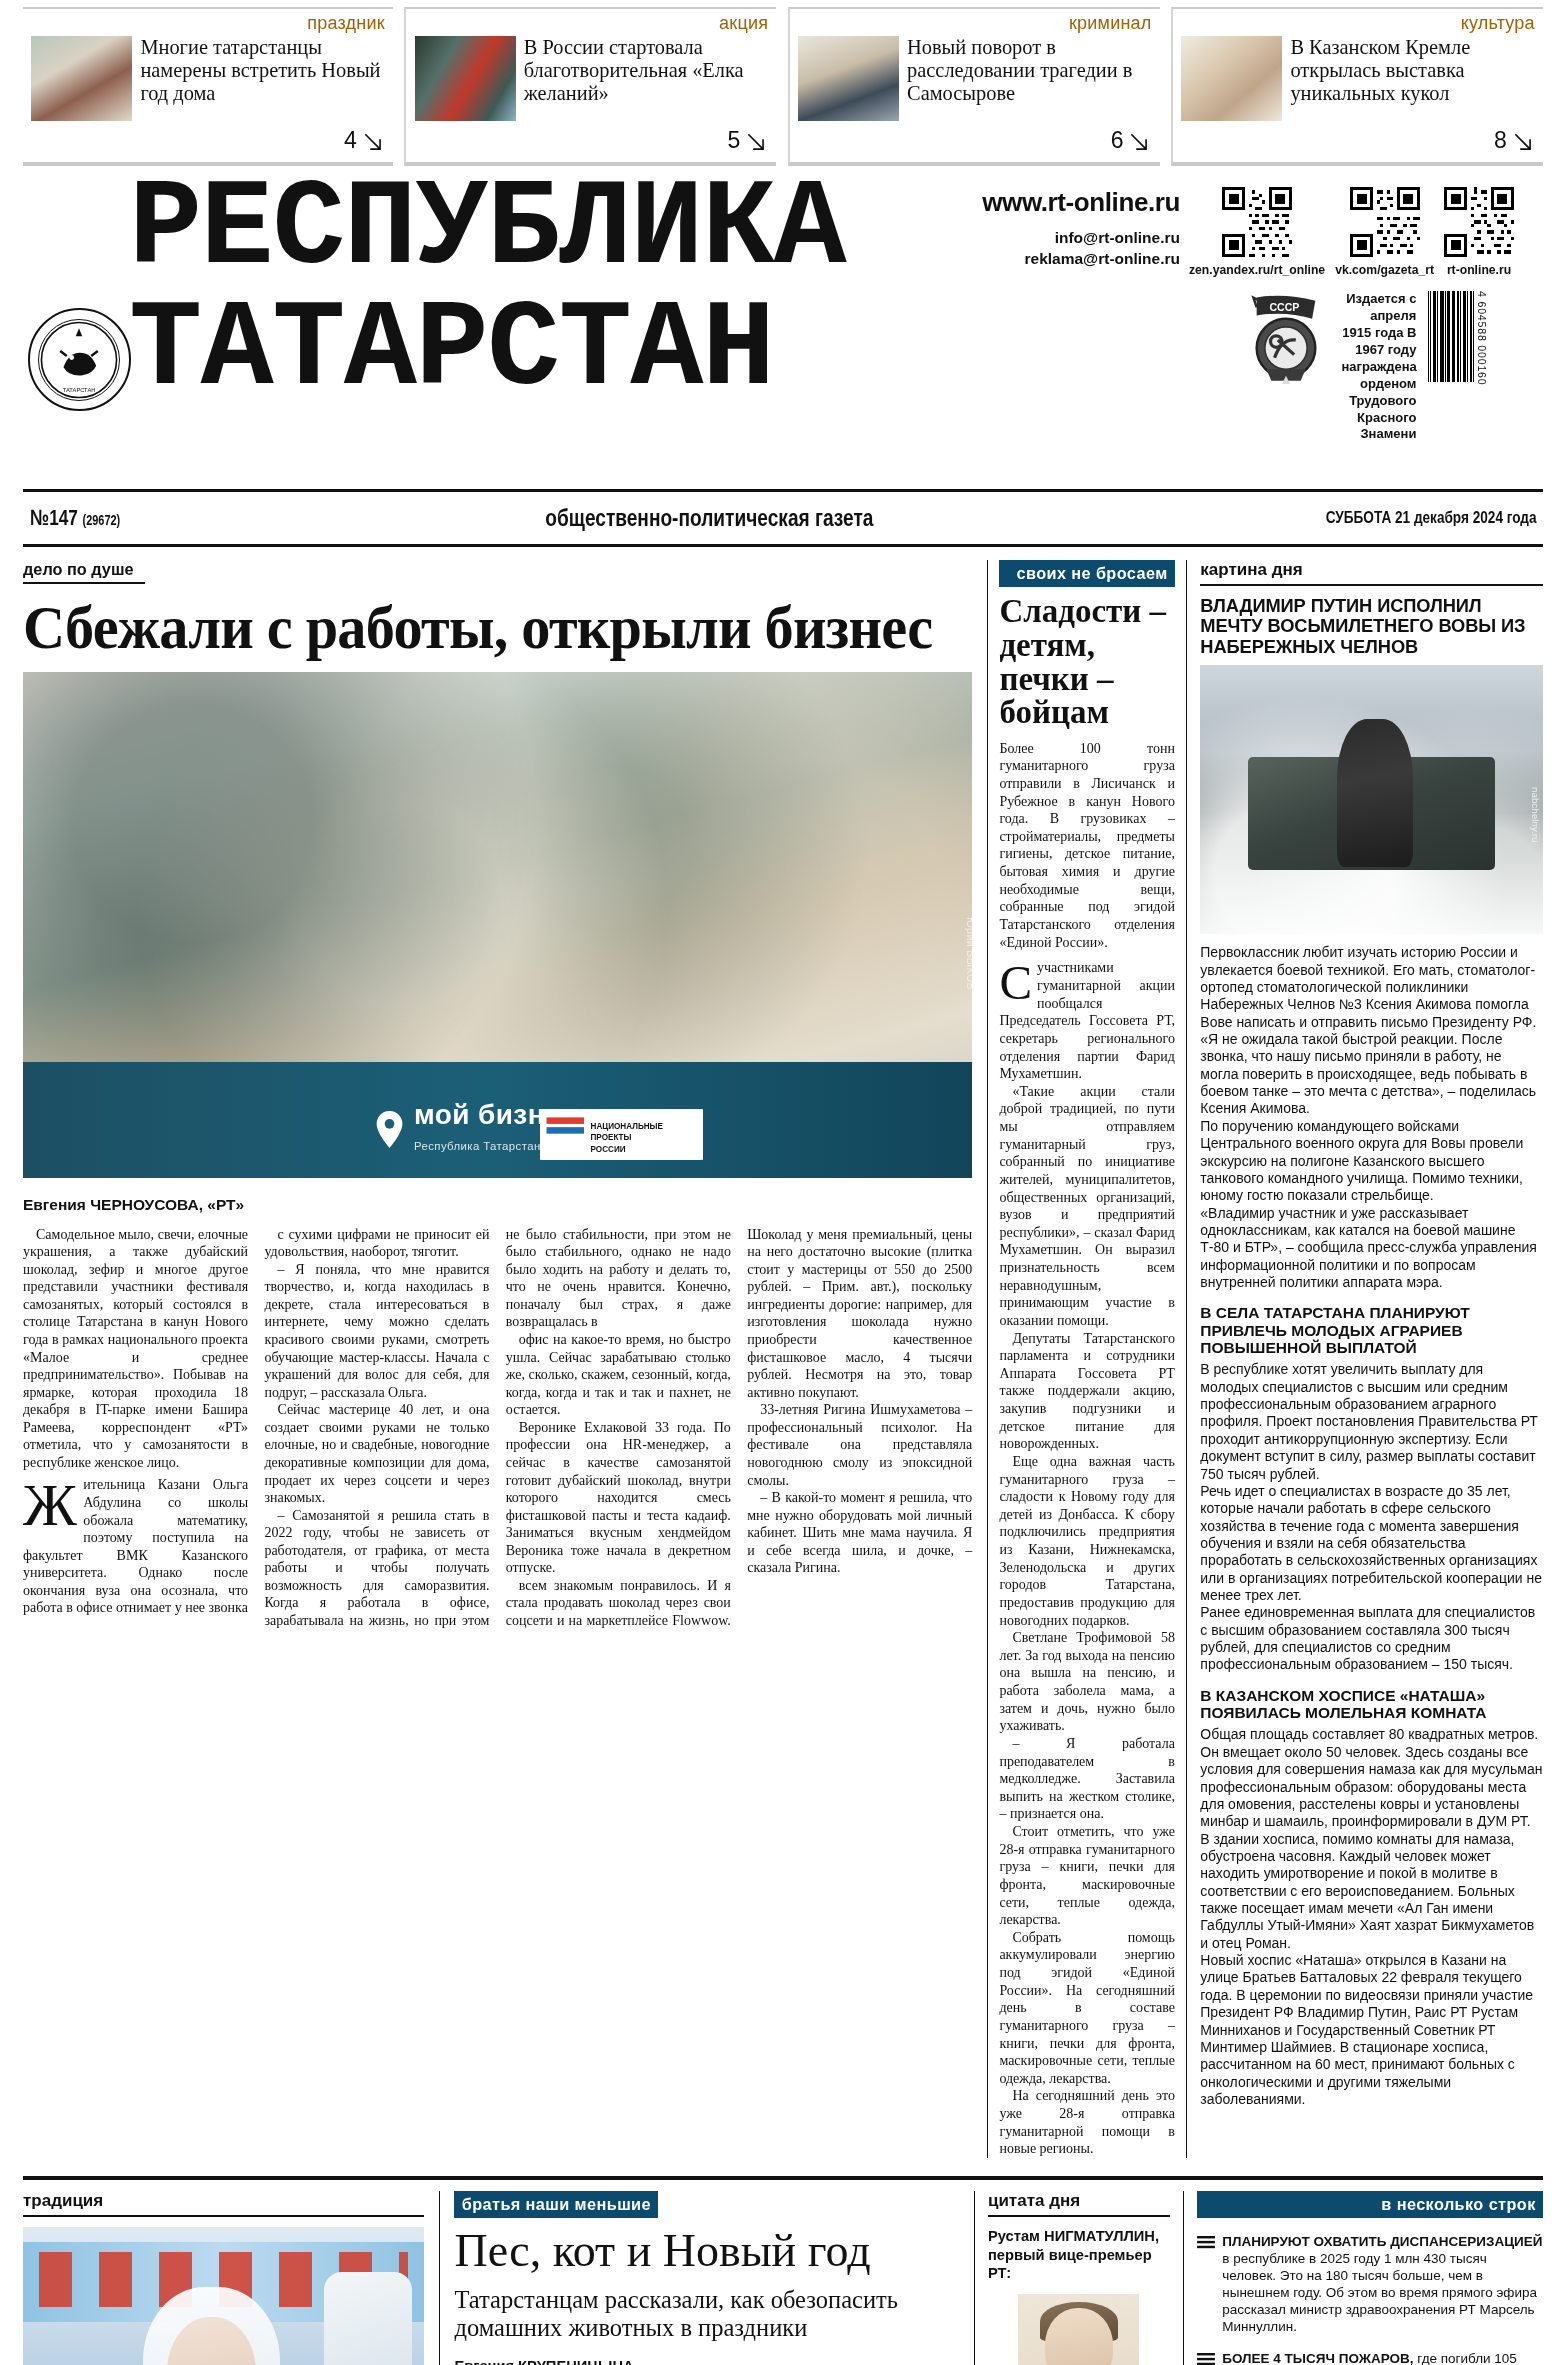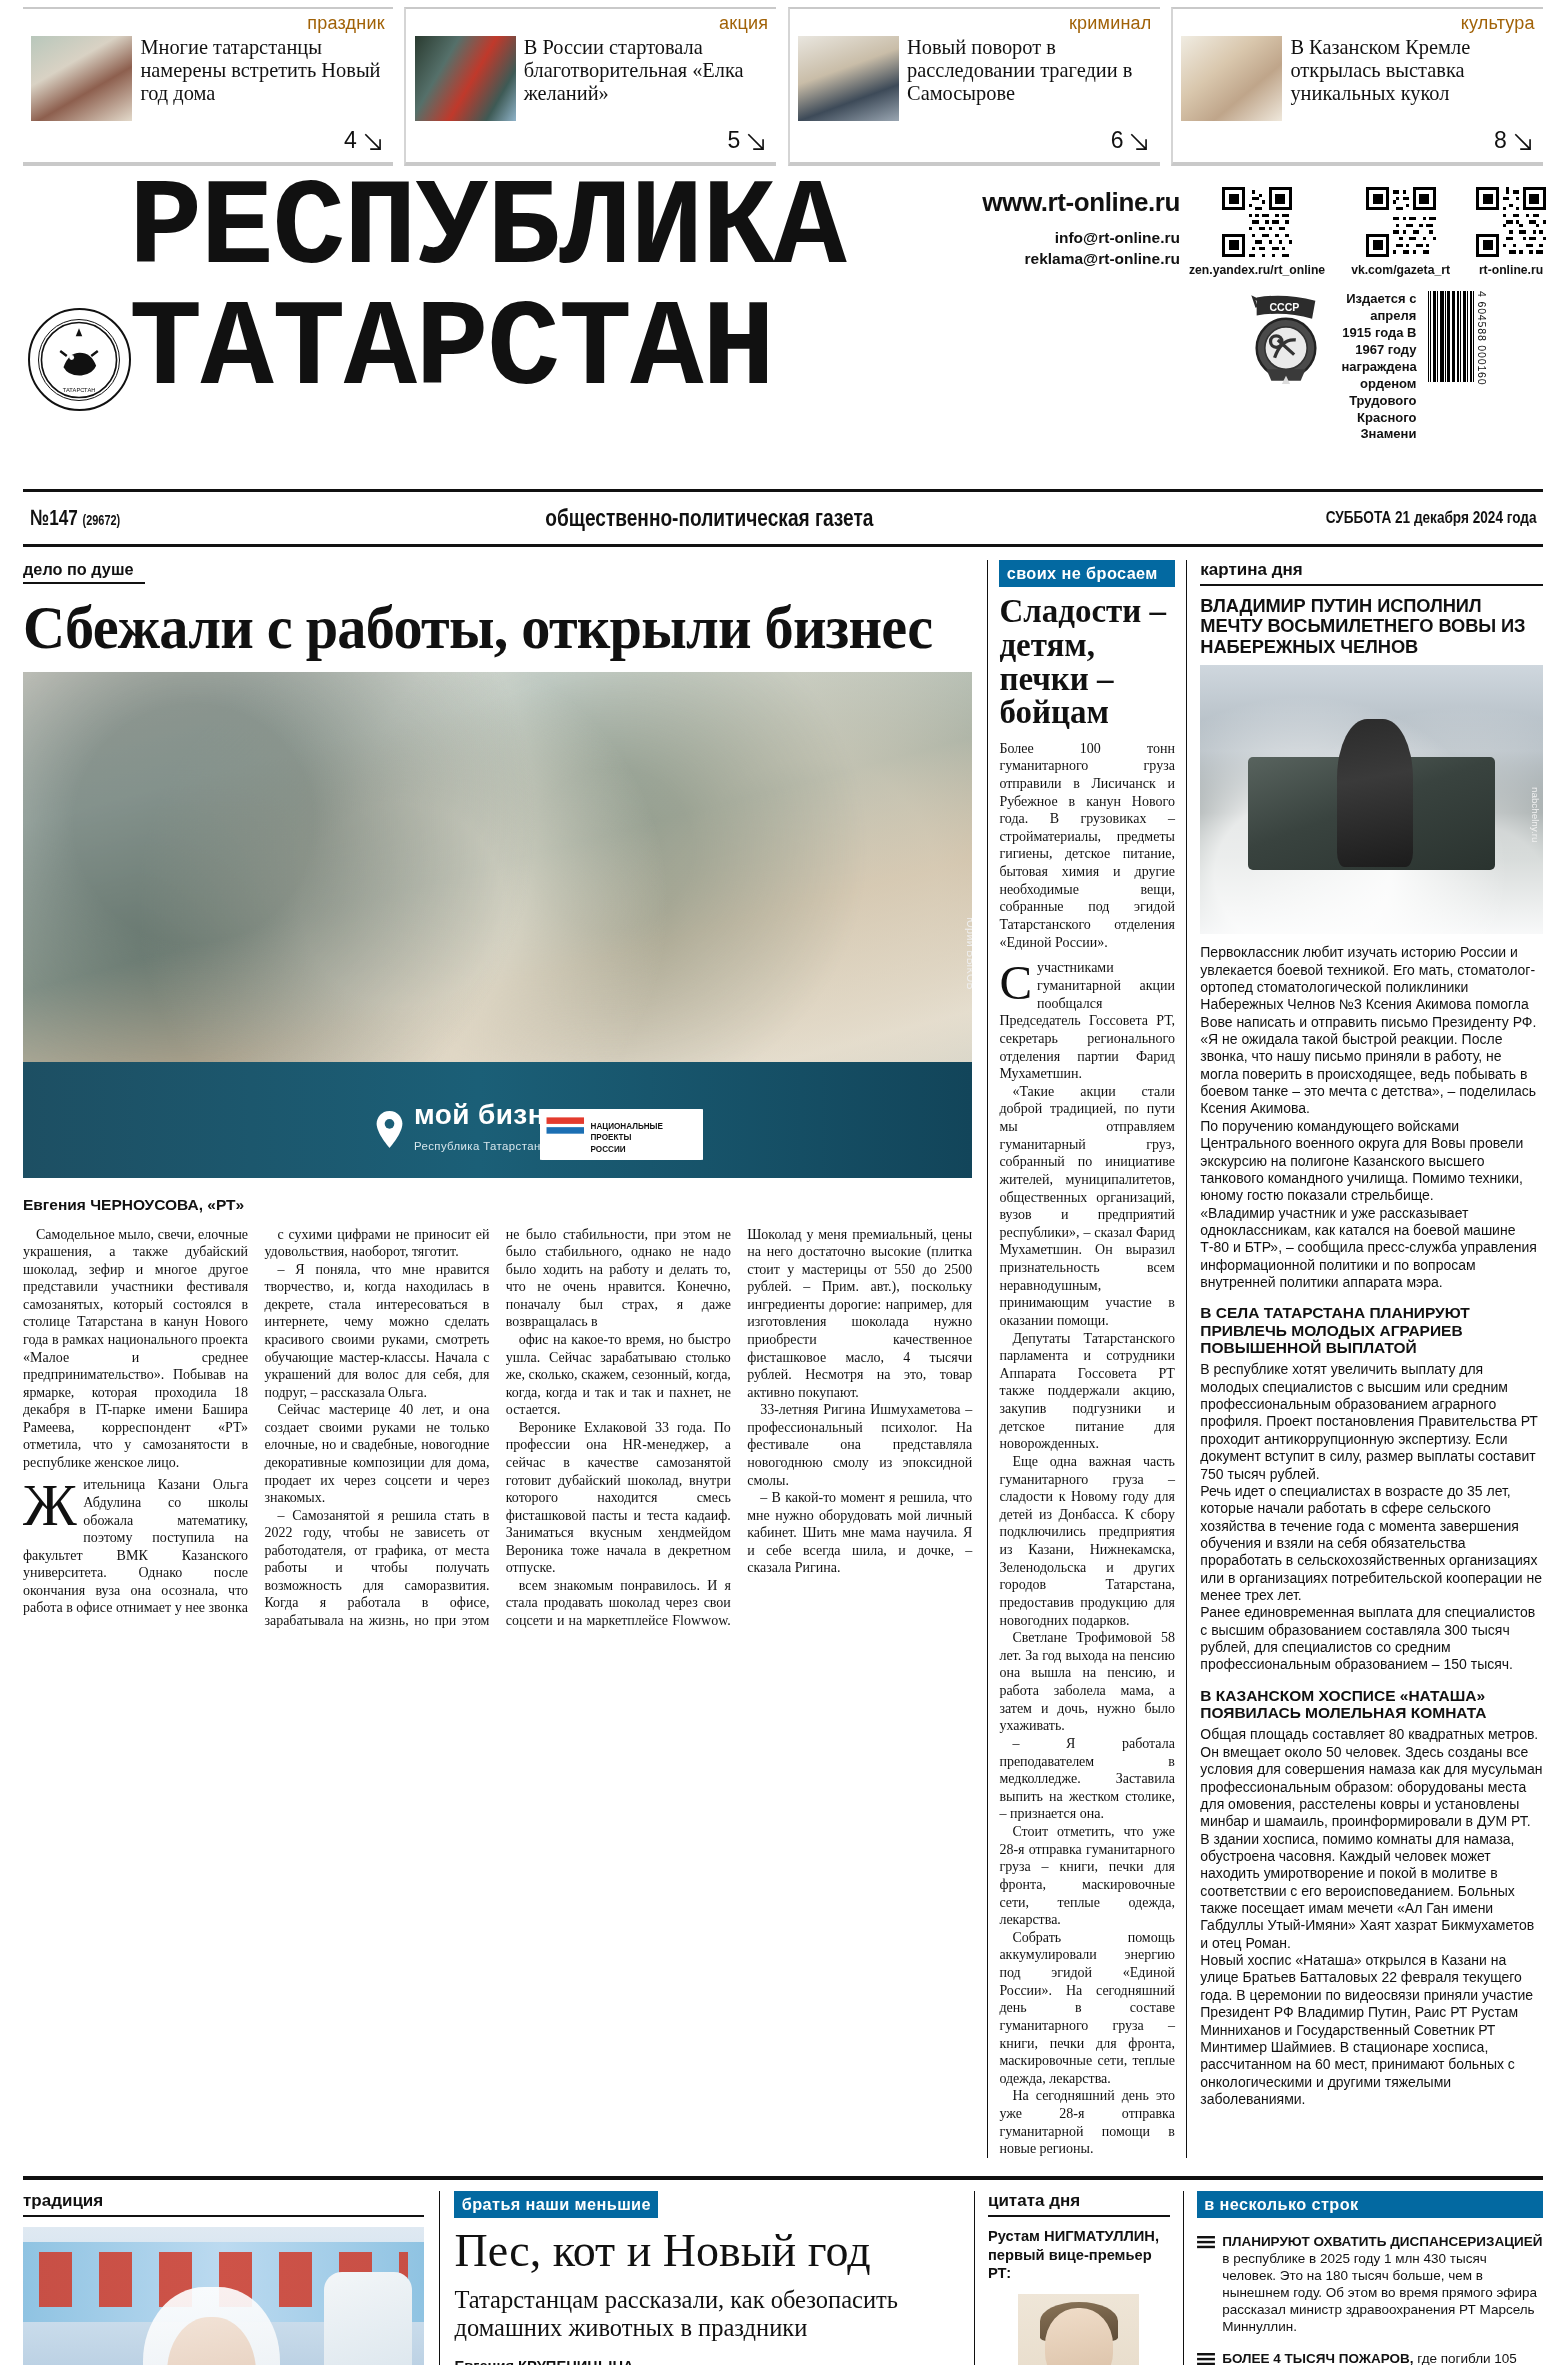--- a/index.html
+++ b/index.html
@@ -56,21 +56,21 @@
     position:absolute;left:106px;top:4.9px;width:783px;
     font-family:Liberation Mono, monospace;
     font-weight:bold;
     font-size:122px;line-height:0.92;letter-spacing:-1.6px;
   }
   .mast-l1{display:block;}
   .mast-l2{display:block;margin-top:8.2px;}
   .mast-contacts{position:absolute;left:912px;top:18px;width:245px;text-align:right;}
   .mast-site{font-family:"Liberation Sans", sans-serif;font-weight:bold;font-size:26px;letter-spacing:-0.4px;}
   .mast-mail{font-family:"Liberation Sans", sans-serif;font-weight:bold;font-size:15.5px;line-height:1.35;margin-top:9.8px;}
-  .qr-row{position:absolute;left:1166px;top:18px;display:flex;gap:26px;}
+  .qr-row{position:absolute;left:1166px;top:18px;display:flex;gap:10px;}
   .qr-item{text-align:center;}
   .qr-box{width:70px;height:70px;margin:0 auto;}
   .qr-cap{font-family:"Liberation Sans", sans-serif;font-weight:bold;font-size:12.2px;margin-top:5.7px;white-space:nowrap;}
   .award-row{position:absolute;left:1219px;top:122px;display:flex;align-items:flex-start;gap:11.4px;}
   .medal{width:88px;height:106px;}
   .award-text{font-family:"Liberation Sans", sans-serif;font-weight:bold;font-size:13px;line-height:1.3;text-align:right;width:75px;}
   .barcode{width:78px;height:99px;display:flex;align-items:flex-start;}
   .bc-bars{display:flex;height:91px;align-items:stretch;gap:0;}
   .bc-bars i{display:block;background:#000;}
   .bc-num{writing-mode:vertical-rl;font-family:"Liberation Sans", sans-serif;font-size:10.6px;letter-spacing:0.8px;margin-left:1.6px;}
@@ -93,22 +93,22 @@
   .col-right{width:362px;padding-left:13px;box-sizing:border-box;border-left:1.6px solid #111;}
 
   .rubric-line{
     font-family:"Liberation Sans", sans-serif;font-weight:bold;font-size:16.3px;
     padding-bottom:3.3px;display:inline-block;border-bottom:2.4px solid #111;
     min-width:122px;margin-bottom:11.4px;
   }
   .rubric-wide{display:block;border-bottom:2.4px solid #111;padding-bottom:4.1px;margin-bottom:9.8px;
     font-family:"Liberation Sans", sans-serif;font-weight:bold;font-size:17px;}
   .rubric-black{
-    background:#0369a1;color:#fff;font-family:"Liberation Sans", sans-serif;font-weight:bold;
-    font-size:16.3px;padding:4.1px 7.3px;display:block;letter-spacing:0.4px;
+    background:#0c4a6e;color:#fff;font-family:"Liberation Sans", sans-serif;font-weight:bold;
+    font-size:16.3px;padding:4.1px 7.3px;display:block;letter-spacing:0.4px;text-align:right;
   }
 
   .lead-headline{
     font-family:"Liberation Serif", serif;
     font-size:62px;line-height:1.0;letter-spacing:-0.8px;margin:0 0 14.7px 0;
     transform:scaleX(.94);transform-origin:left center;white-space:nowrap;
   }
   .lead-photo{
     width:100%;height:506px;position:relative;overflow:hidden;
     background:linear-gradient(165deg,#e8e4dc 0%,#cfd8d2 20%,#9aa79c 42%,#c9b9a0 58%,#e7e1d4 78%,#b9c2bb 100%);

